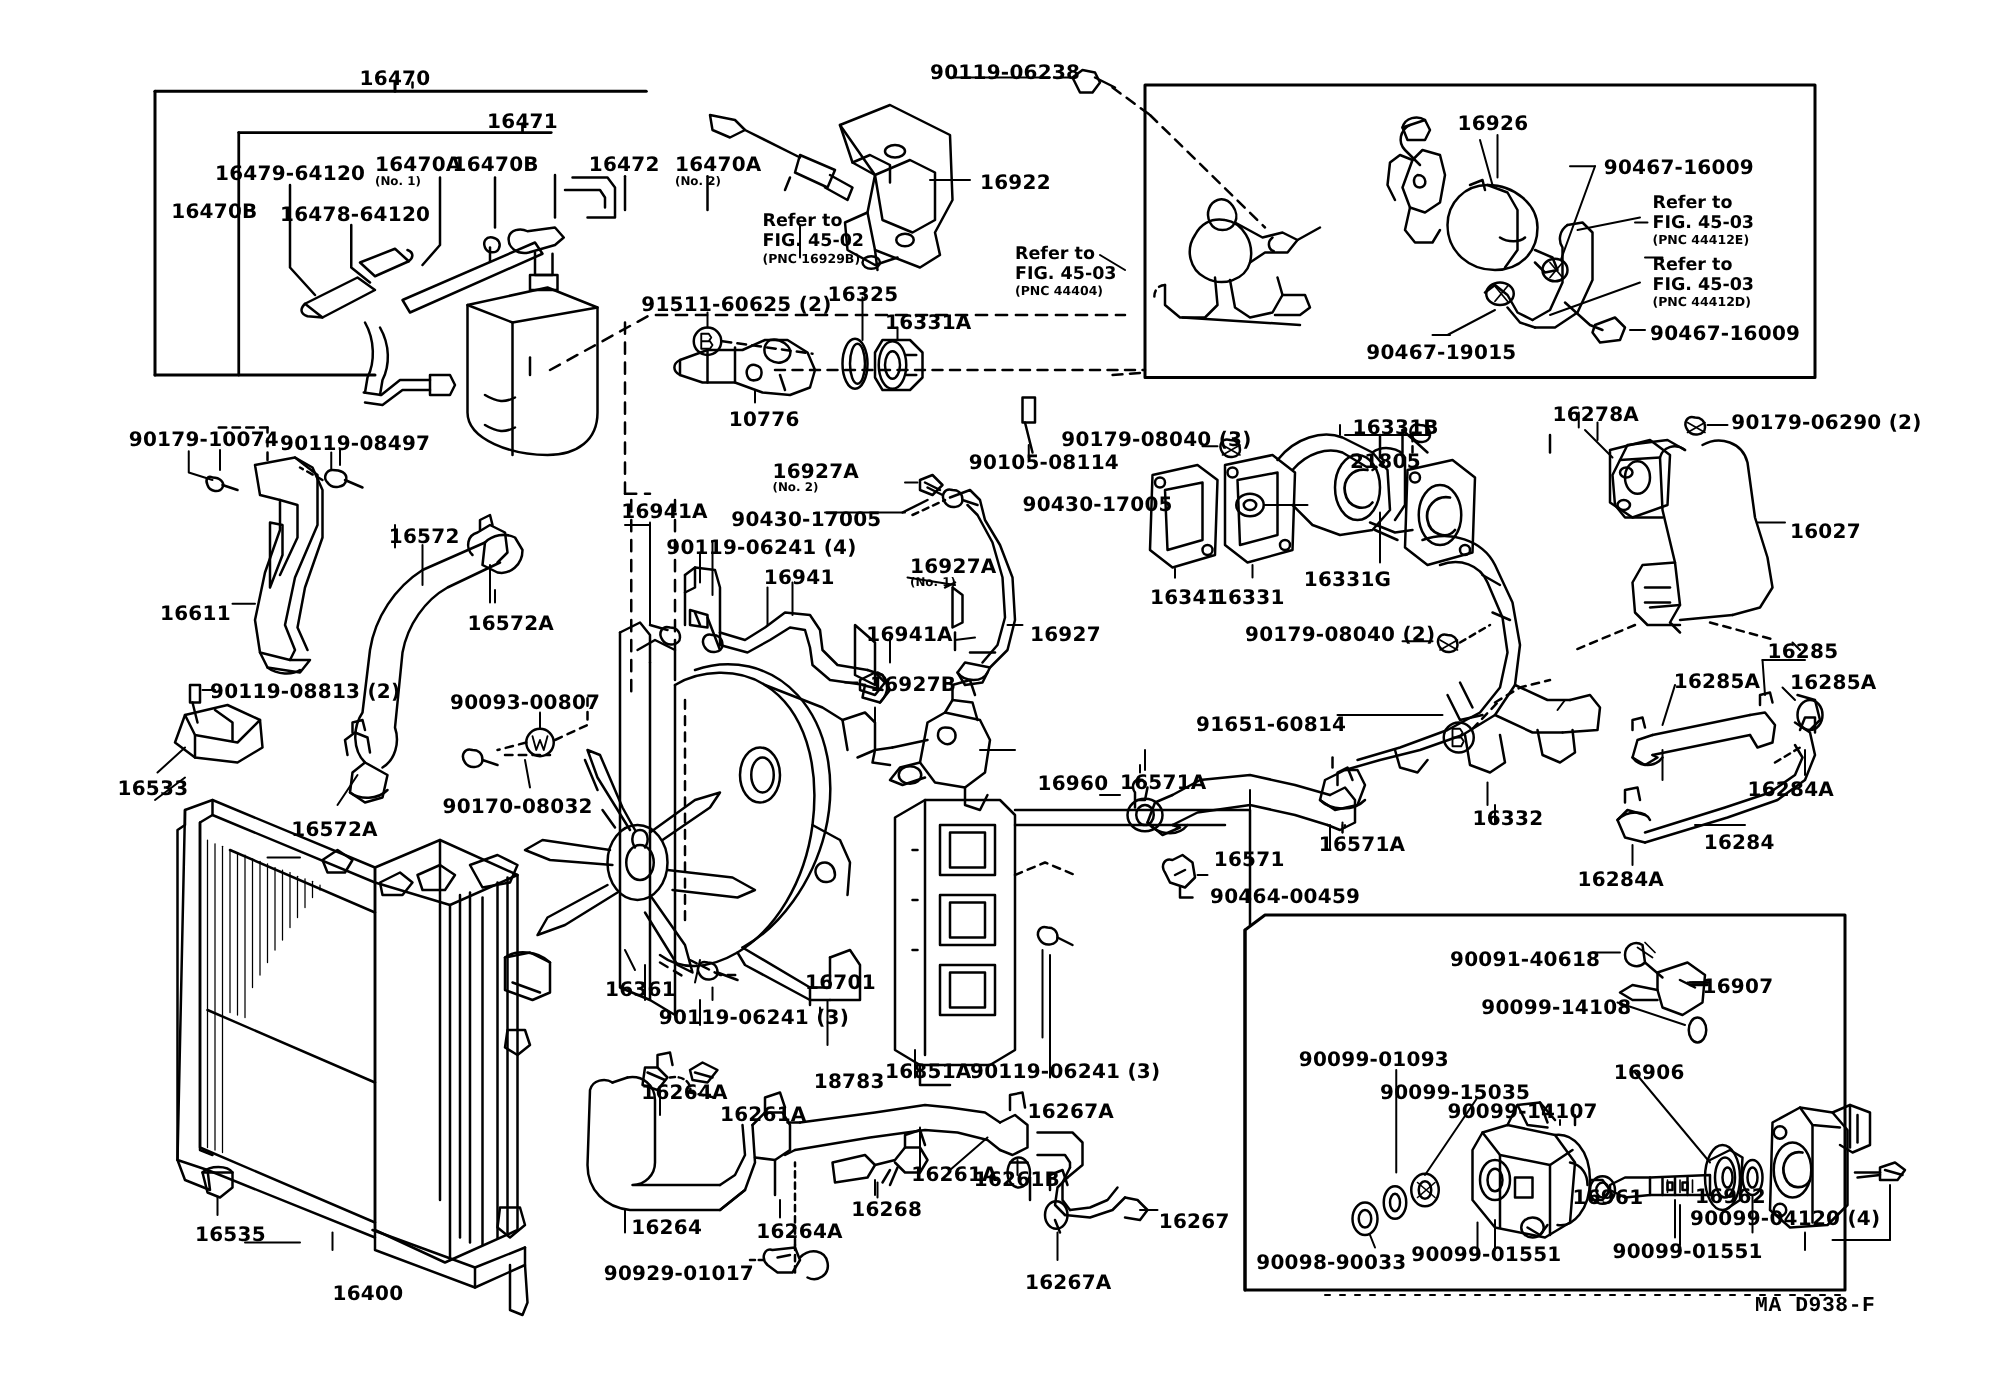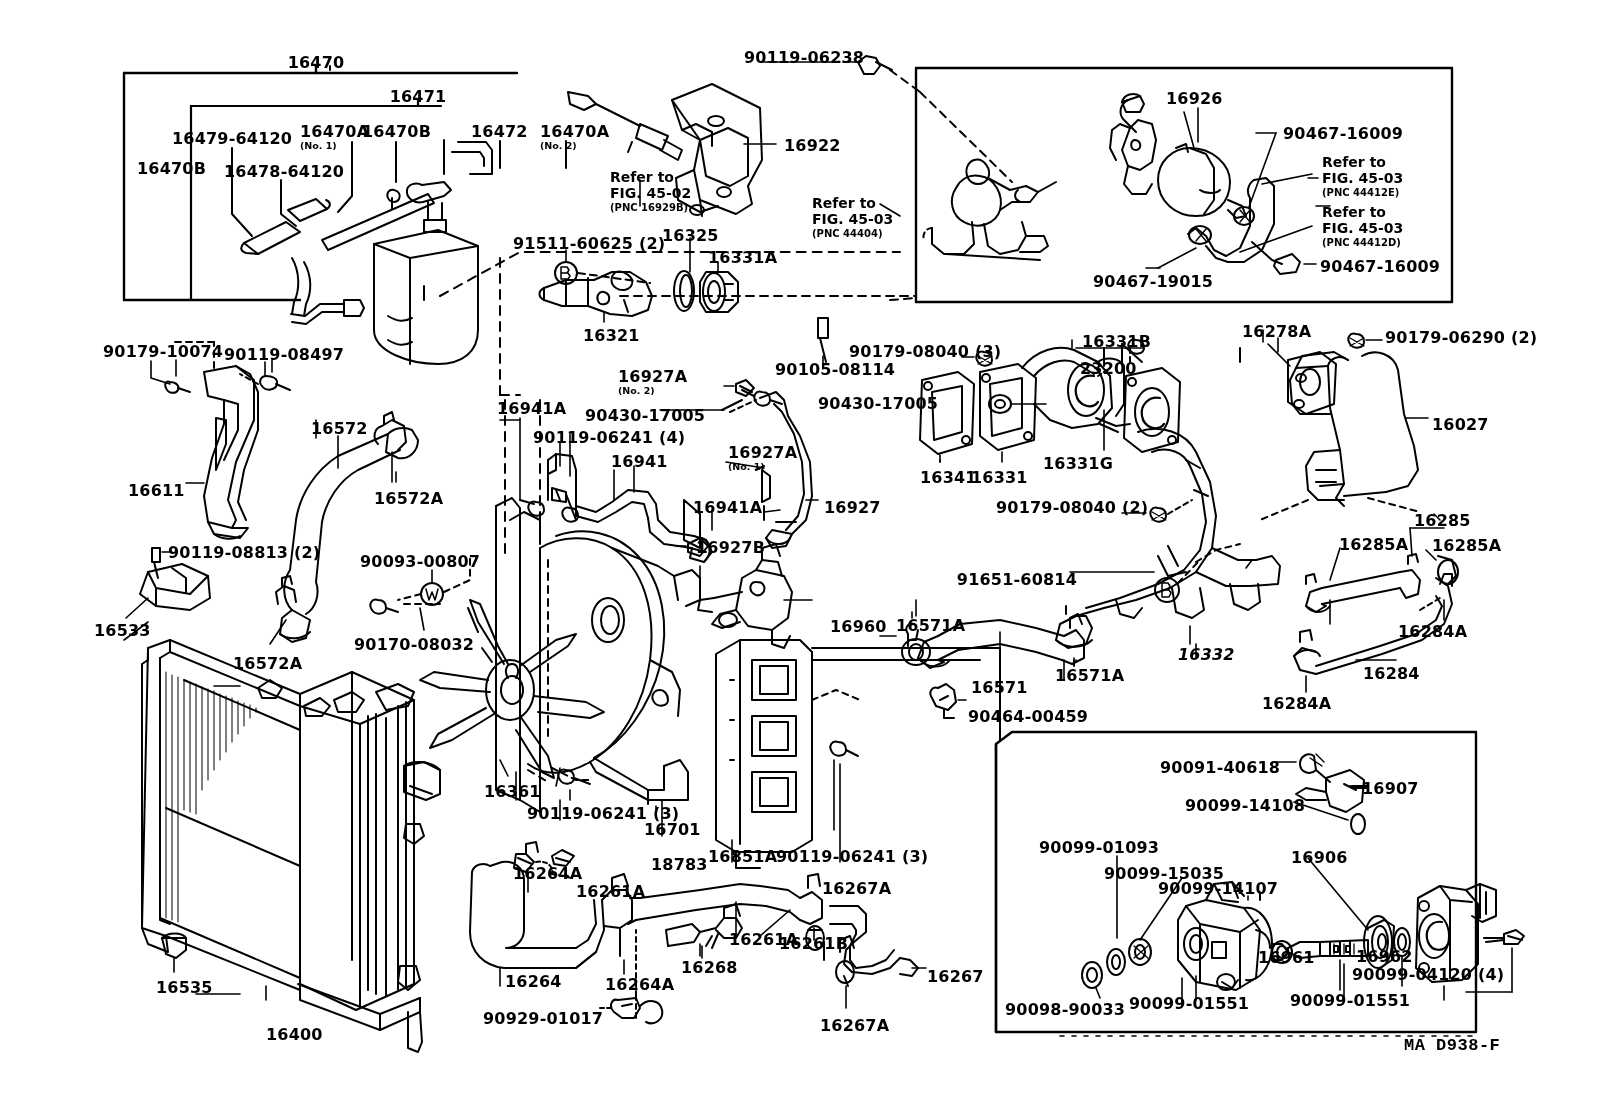--- a/index.html
+++ b/index.html
@@ -777,21 +777,21 @@
       <div class="lbl s16" style="left: 224px; top: 164px;"><span>16478-64120</span></div>
       <div class="lbl s16" style="left: 744px; top: 50px;"><span>90119-06238</span></div>
       <div class="lbl s16" style="left: 784px; top: 138px;"><span>16922</span></div>
       <div class="lbl s16" style="left: 1166px; top: 91px;"><span>16926</span></div>
       <div class="lbl s16" style="left: 1283px; top: 126px;"><span>90467-16009</span></div>
       <div class="lbl s16" style="left: 1093px; top: 274px;"><span>90467-19015</span></div>
       <div class="lbl s16" style="left: 1320px; top: 259px;"><span>90467-16009</span></div>
       <div class="lbl s16" style="left: 513px; top: 236px;"><span>91511-60625 (2)</span></div>
       <div class="lbl s16" style="left: 662px; top: 228px;"><span>16325</span></div>
       <div class="lbl s16" style="left: 708px; top: 250px;"><span>16331A</span></div>
-      <div class="lbl s16" style="left: 583px; top: 328px;"><span>16321</span></div>
+      <div class="lbl s16" style="left: 583px; top: 328px;"><span>10776</span></div>
       <div class="lbl s16" style="left: 103px; top: 344px;"><span>90179-10074</span></div>
       <div class="lbl s16" style="left: 224px; top: 347px;"><span>90119-08497</span></div>
       <div class="lbl s16" style="left: 128px; top: 483px;"><span>16611</span></div>
       <div class="lbl s16" style="left: 311px; top: 421px;"><span>16572</span></div>
       <div class="lbl s16" style="left: 374px; top: 491px;"><span>16572A</span></div>
       <div class="lbl s16" style="left: 168px; top: 545px;"><span>90119-08813 (2)</span></div>
       <div class="lbl s16" style="left: 94px; top: 623px;"><span>16533</span></div>
       <div class="lbl s16" style="left: 233px; top: 656px;"><span>16572A</span></div>
       <div class="lbl s16" style="left: 360px; top: 554px;"><span>90093-00807</span></div>
       <div class="lbl s16" style="left: 354px; top: 637px;"><span>90170-08032</span></div>
@@ -801,44 +801,44 @@
       <div class="lbl s16" style="left: 693px; top: 500px;"><span>16941A</span></div>
       <div class="lbl s16" style="left: 618px; top: 369px;"><span>16927A</span><span class="sub">(No. 2)</span></div>
       <div class="lbl s16" style="left: 585px; top: 408px;"><span>90430-17005</span></div>
       <div class="lbl s16" style="left: 818px; top: 396px;"><span>90430-17005</span></div>
       <div class="lbl s16" style="left: 775px; top: 362px;"><span>90105-08114</span></div>
       <div class="lbl s16" style="left: 728px; top: 445px;"><span>16927A</span><span class="sub">(No. 1)</span></div>
       <div class="lbl s16" style="left: 824px; top: 500px;"><span>16927</span></div>
       <div class="lbl s16" style="left: 696px; top: 540px;"><span>16927B</span></div>
       <div class="lbl s16" style="left: 849px; top: 344px;"><span>90179-08040 (3)</span></div>
       <div class="lbl s16" style="left: 1082px; top: 334px;"><span>16331B</span></div>
-      <div class="lbl s16" style="left: 1080px; top: 361px;"><span>23200</span></div>
+      <div class="lbl s16" style="left: 1080px; top: 361px;"><span>21805</span></div>
       <div class="lbl s16" style="left: 920px; top: 470px;"><span>16341</span></div>
       <div class="lbl s16" style="left: 971px; top: 470px;"><span>16331</span></div>
       <div class="lbl s16" style="left: 1043px; top: 456px;"><span>16331G</span></div>
       <div class="lbl s16" style="left: 996px; top: 500px;"><span>90179-08040 (2)</span></div>
       <div class="lbl s16" style="left: 1242px; top: 324px;"><span>16278A</span></div>
       <div class="lbl s16" style="left: 1385px; top: 330px;"><span>90179-06290 (2)</span></div>
       <div class="lbl s16" style="left: 1432px; top: 417px;"><span>16027</span></div>
       <div class="lbl s16" style="left: 1414px; top: 513px;"><span>16285</span></div>
       <div class="lbl s16" style="left: 1339px; top: 537px;"><span>16285A</span></div>
       <div class="lbl s16" style="left: 1432px; top: 538px;"><span>16285A</span></div>
       <div class="lbl s16" style="left: 1398px; top: 624px;"><span>16284A</span></div>
       <div class="lbl s16" style="left: 1363px; top: 666px;"><span>16284</span></div>
       <div class="lbl s16" style="left: 1262px; top: 696px;"><span>16284A</span></div>
       <div class="lbl s16" style="left: auto; top: 572px; right: 548px;"><span>91651-60814</span></div>
-      <div class="lbl s16" style="left: 1178px; top: 647px; font-style: italic;"><span>16332</span></div>
+      <div class="lbl s16" style="left: 1178px; top: 647px;"><span>16332</span></div>
       <div class="lbl s16" style="left: 896px; top: 618px;"><span>16571A</span></div>
       <div class="lbl s16" style="left: 971px; top: 680px;"><span>16571</span></div>
       <div class="lbl s16" style="left: 1055px; top: 668px;"><span>16571A</span></div>
       <div class="lbl s16" style="left: 968px; top: 709px;"><span>90464-00459</span></div>
       <div class="lbl s16" style="left: 830px; top: 619px;"><span>16960</span></div>
       <div class="lbl s16" style="left: 484px; top: 784px;"><span>16361</span></div>
       <div class="lbl s16" style="left: 527px; top: 806px;"><span>90119-06241 (3)</span></div>
-      <div class="lbl s16" style="left: 644px; top: 822px;"><span>16701</span></div>
+      <div class="lbl s16" style="left: 644px; top: 778px;"><span>16701</span></div>
       <div class="lbl s16" style="left: 708px; top: 849px;"><span>16851A</span></div>
       <div class="lbl s16" style="left: 776px; top: 849px;"><span>90119-06241 (3)</span></div>
       <div class="lbl s16" style="left: 513px; top: 866px;"><span>16264A</span></div>
       <div class="lbl s16" style="left: 576px; top: 884px;"><span>16261A</span></div>
       <div class="lbl s16" style="left: 651px; top: 857px;"><span>18783</span></div>
       <div class="lbl s16" style="left: 822px; top: 881px;"><span>16267A</span></div>
       <div class="lbl s16" style="left: 729px; top: 932px;"><span>16261A</span></div>
       <div class="lbl s16" style="left: 779px; top: 936px;"><span>16261B</span></div>
       <div class="lbl s16" style="left: 681px; top: 960px;"><span>16268</span></div>
       <div class="lbl s16" style="left: 505px; top: 974px;"><span>16264</span></div>

